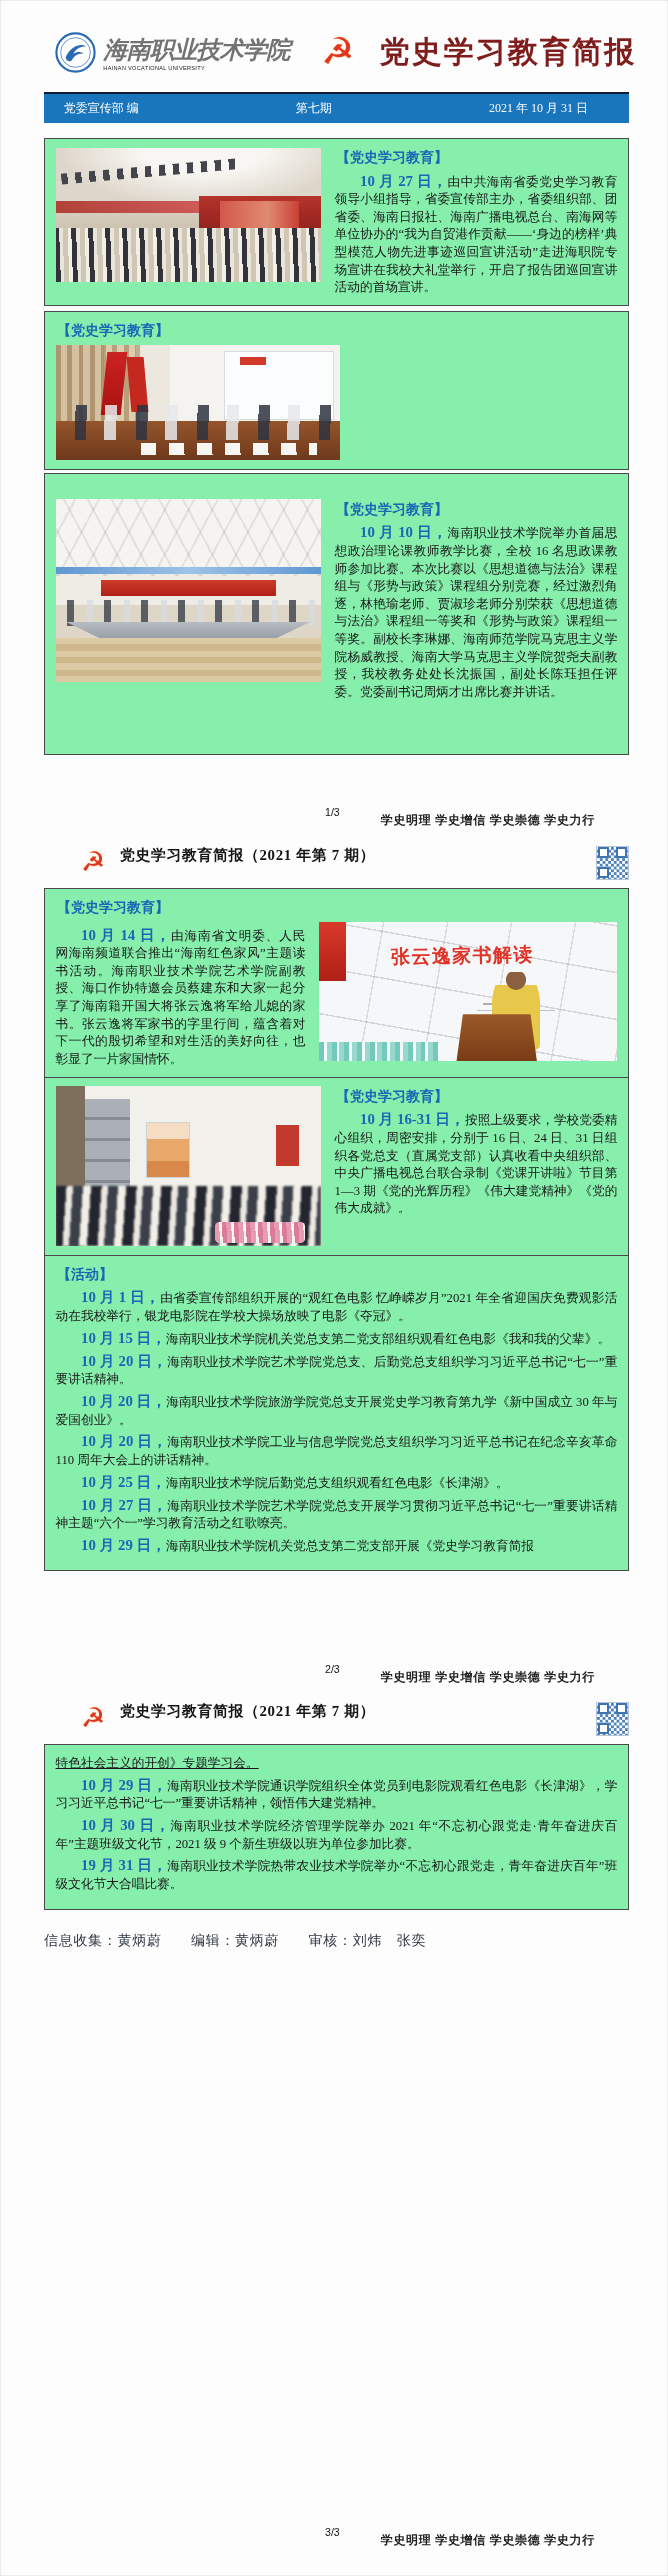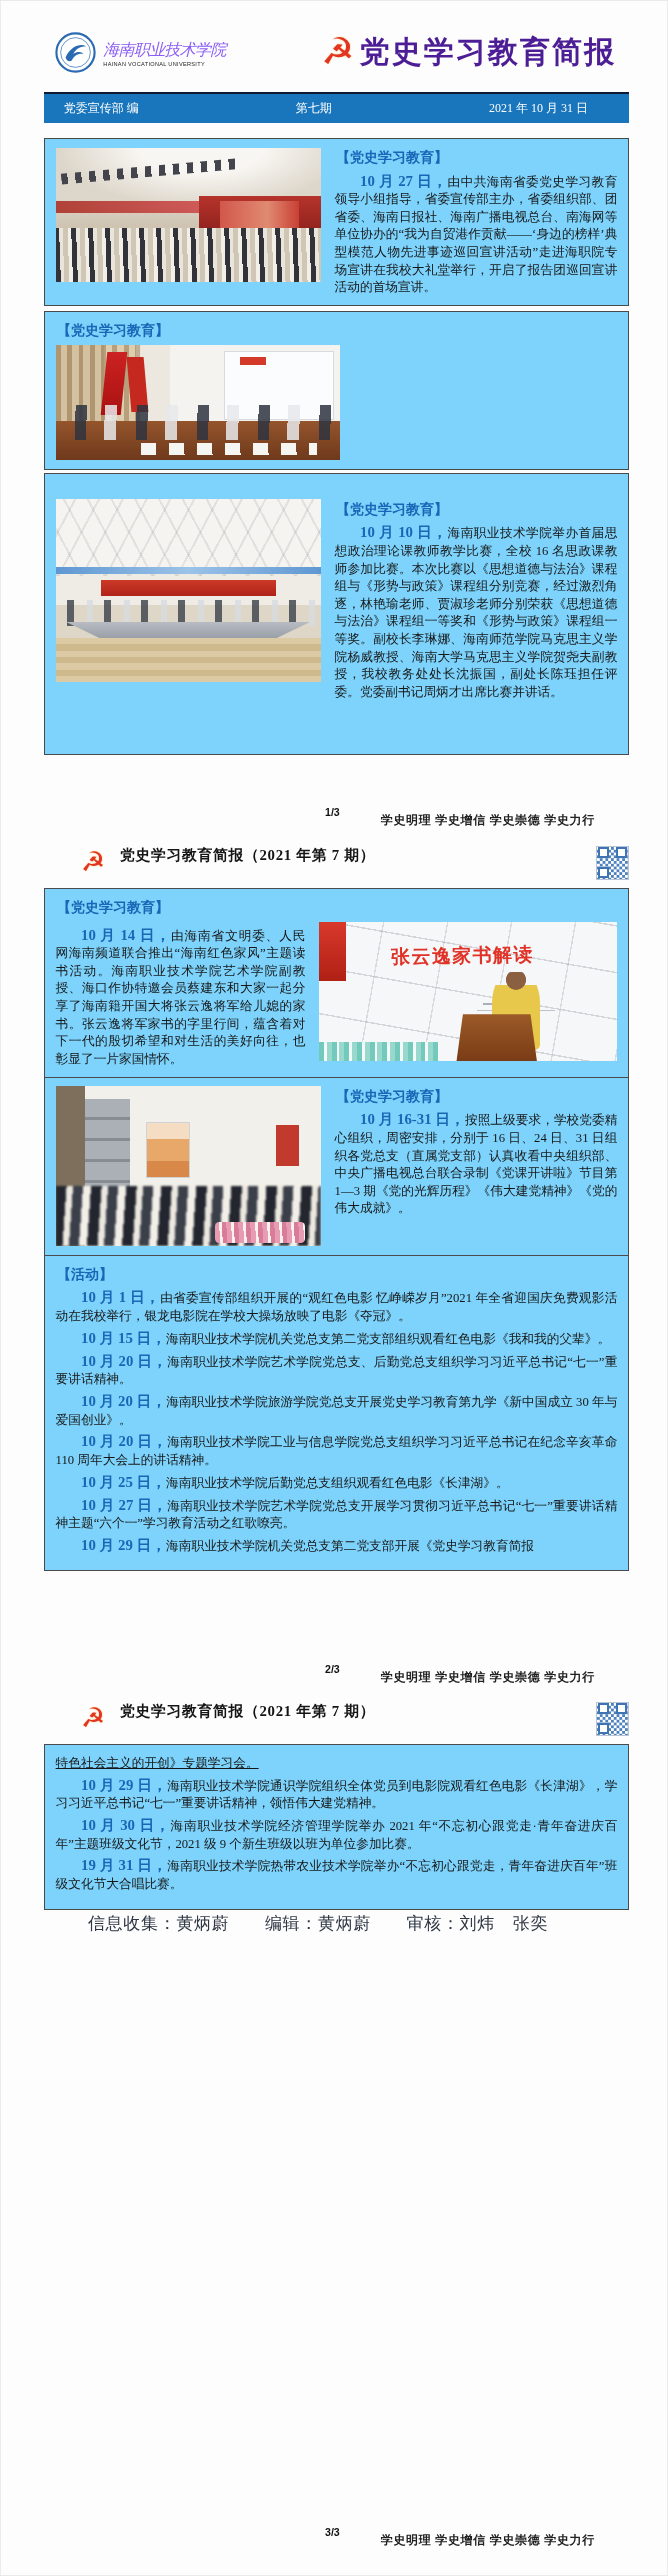--- a/index.html
+++ b/index.html
@@ -8,57 +8,57 @@
     font-family:"Liberation Serif", serif;color:#171717;
     box-shadow:inset 0 0 0 0.7px #e4e4e4;overflow:hidden;
   }
   .page{position:absolute;left:44px;width:585px;}
   #p1{top:11.3px}#p2{top:843px}#p3{top:1699px}
 
   
   .mast{display:flex;align-items:center;height:77px;}
   .logo{margin:7px 7px 0 11.3px;flex-shrink:0;}
   .names{width:107px;line-height:1.05;margin-top:9.9px;}
-  .cn-name{font-size:16px;font-weight:normal;font-style:italic;color:#8b5cf6;white-space:nowrap;letter-spacing:-0.7px;}
+  .cn-name{font-size:24px;font-weight:bold;font-style:italic;color:#737373;white-space:nowrap;letter-spacing:-0.7px;}
   .en-name{font-size:5.6px;letter-spacing:0.3px;color:#222;margin-top:2.8px;font-family:"Liberation Sans",sans-serif;}
   .emblem{font-size:37px;line-height:1;color:#e23323;margin-left:111px;margin-top:4.2px;
           text-shadow:0 0 1.4px rgba(250,160,30,.8);flex-shrink:0;}
-  .mast-title{font-size:30px;font-weight:900;color:#4c1d95;letter-spacing:2.1px;margin-left:5px;white-space:nowrap;margin-top:5.6px;font-family:"Liberation Sans",sans-serif;}
+  .mast-title{font-size:30px;font-weight:900;color:#7f1d1d;letter-spacing:2.1px;margin-left:25px;white-space:nowrap;margin-top:5.6px;font-family:"Liberation Sans",sans-serif;}
 
   .infobar{margin-top:4.2px;border-top:2.1px solid #101b33;background:#1976bd;color:#fff;
            height:29px;display:flex;align-items:center;justify-content:space-between;
            font-size:12px;padding:0 41px 0 19.7px;text-align:right;}
 
   
-  .box{border:0.7px solid #4a4a4a;background:#7dd3fc;padding:8.4px 10.6px;}
+  .box{border:0.7px solid #4a4a4a;background:#86efac;padding:8.4px 10.6px;}
   .b-m{margin-top:-0.7px;}
   .sec-head{font-size:14px;font-weight:bold;color:#1a66b6;margin:1.4px 0 5.6px 1.4px;}
   .row{display:flex;gap:14px;align-items:flex-start;}
   .col{flex:1;min-width:0;}
   p.body-p{margin:4.2px 0 0 0;font-size:12.7px;line-height:17.6px;text-align:justify;text-indent:2em;}
   p.noindent{text-indent:0;}
   .date{font-size:14.8px;font-weight:bold;color:#1a66b6;}
   .act-item{margin-top:11.3px;}
 
   
   .pfoot{position:absolute;left:44px;width:585px;height:21px;}
   #f1{top:806px}#f2{top:1663px}#f3{top:2526px}
-  .pnum{position:absolute;left:281px;top:0;font-size:10.6px;font-weight:bold;color:#111;font-family:"Liberation Sans",sans-serif;}
+  .pnum{position:absolute;left:281px;top:0;font-size:10.6px;font-weight:normal;color:#111;font-family:"Liberation Sans",sans-serif;}
   .motto{position:absolute;right:34px;top:5.6px;font-size:12px;font-weight:bold;color:#222;letter-spacing:0.7px;white-space:nowrap;}
 
   
   .subhead{position:relative;height:45px;}
   .subhead .emblem2{position:absolute;left:37px;top:5.6px;font-size:27px;line-height:1;color:#e23323;text-shadow:0 0 1.4px rgba(250,160,30,.8);}
   .subhead .ititle{position:absolute;left:76px;top:3px;font-size:14.8px;font-weight:bold;color:#141414;letter-spacing:0.7px;}
   .qr{position:absolute;right:0;top:2.8px;width:31px;height:32px;border:0.7px solid #b8c4d4;
       background:conic-gradient(#4d82bd 25%,#fff 0 50%,#4d82bd 0 75%,#fff 0) 0 0/5.6px 5.6px;}
   .qr i{position:absolute;width:7px;height:7px;border:2.1px solid #3f74b4;background:#fff;}
   .qr i.q1{left:0.7px;top:0.7px}.qr i.q2{right:0.7px;top:0.7px}.qr i.q3{left:0.7px;bottom:0.7px}
 
-  .credits{margin-top:2px;text-align:center;padding-right:37px;font-size:17px;color:#2e3644;letter-spacing:0.7px;}
+  .credits{margin-top:22px;text-align:left;padding-right:37px;font-size:14px;color:#2e3644;letter-spacing:0.7px;}
 
   
   .photo{position:relative;overflow:hidden;flex-shrink:0;background:#eee;}
   .photo div{position:absolute;}
 
   #ph1{width:265px;height:134px;background:linear-gradient(180deg,#efece7 0%,#e2ddd4 30%,#d8d0c2 45%,#cfc4b2 58%,#d8cec0 100%);}
   .ph1-ceiling{inset:0 0 55% 0;background:radial-gradient(ellipse at 55% 0%,#f8f6f2 30%,#ddd6ca 70%);}
   .ph1-truss{left:2%;top:14%;width:66%;height:8%;background:repeating-linear-gradient(90deg,#44444c 0 6.3px,transparent 6.3px 14px);transform:rotate(-5deg);}
   .ph1-stage{right:0;top:36%;width:46%;height:30%;background:linear-gradient(180deg,#b5342b,#8c1f1c);}
   .ph1-screen{right:8%;top:40%;width:30%;height:20%;background:linear-gradient(90deg,#d2574b,#e08a72 60%,#c84034);}

